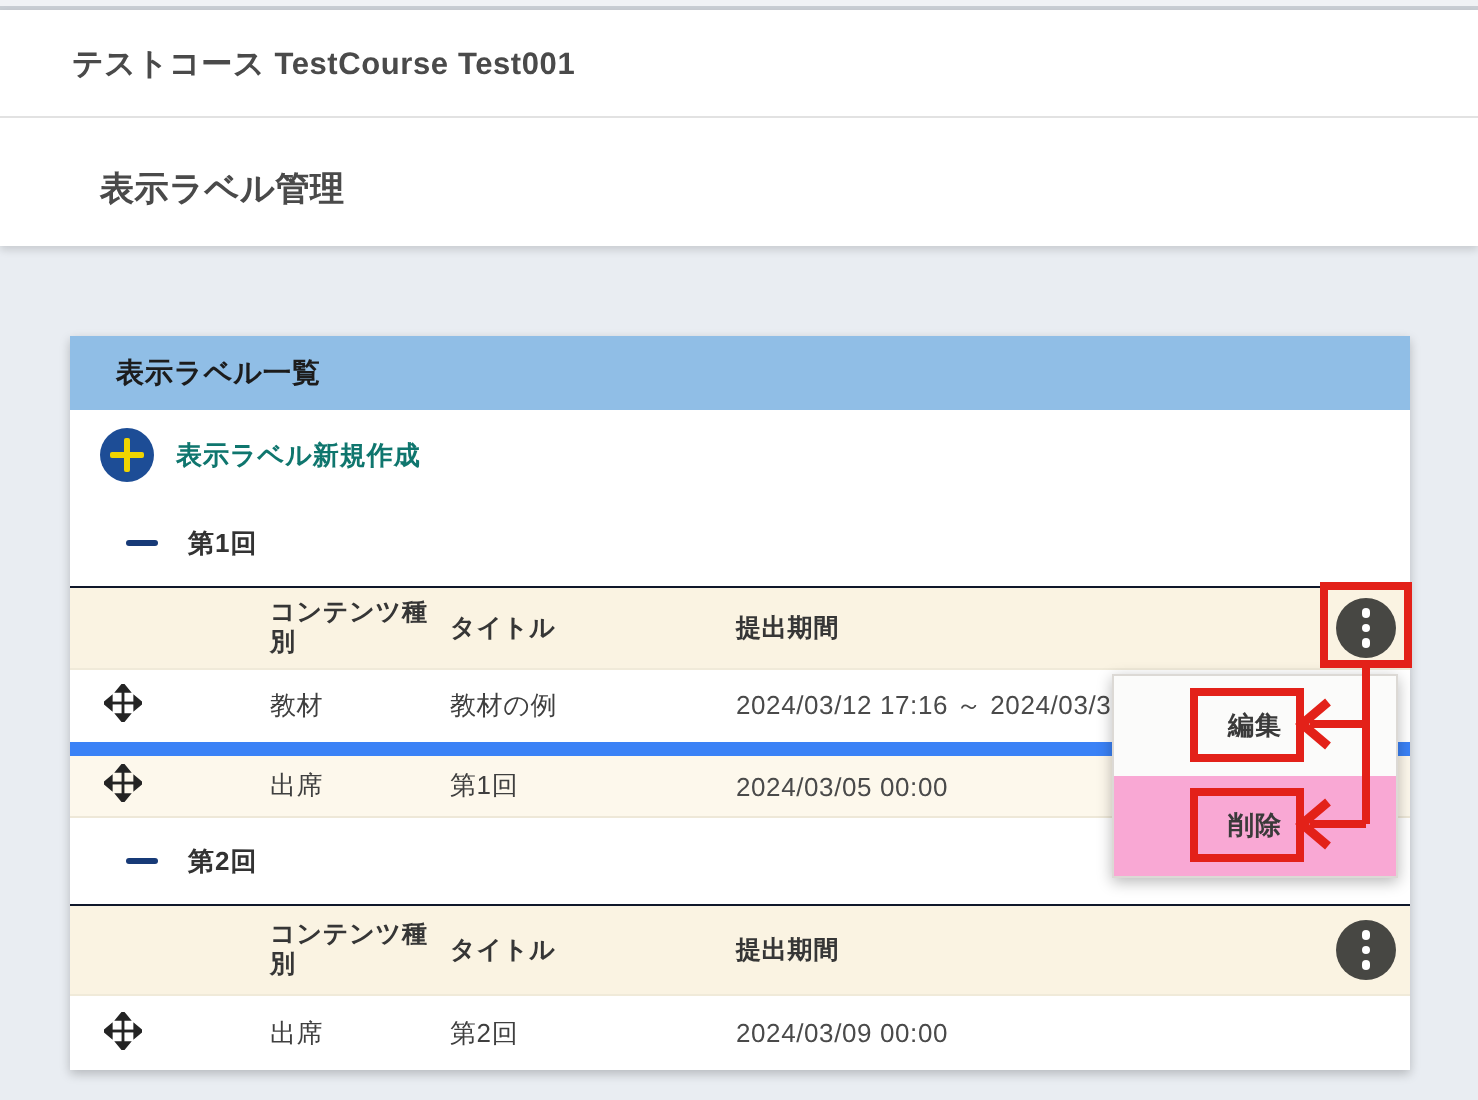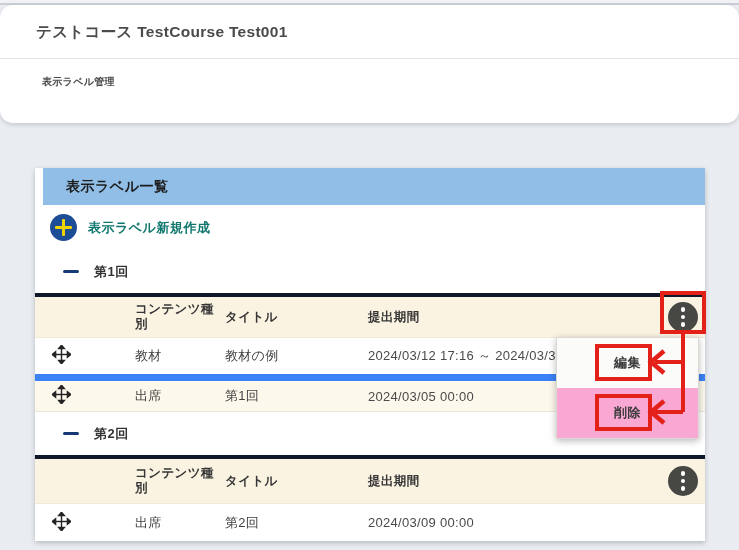--- a/index.html
+++ b/index.html
@@ -2,43 +2,43 @@
 <html><head>
 <meta charset="utf-8">
 <style>
   html,body{margin:0;padding:0;background:#e9edf2;}
   .page{position:relative;width:739px;height:550px;overflow:hidden;
         font-family:"Liberation Sans","DejaVu Sans",sans-serif;color:#3d3d3d;background:#e9edf2;}
 
   
   .top-strip{height:3px;background:#f0f2f5;}
   .top-line{height:2px;background:#c9ced4;}
-  .top-header{background:#fff;height:118px;box-shadow:0 2px 4px rgba(0,0,0,.14);position:relative;z-index:1;border-radius:13px;}
+  .top-header{background:#fff;height:118px;box-shadow:0 2px 4px rgba(0,0,0,.14);position:relative;z-index:1;}
   .course-title{margin:0;padding:17px 0 0 36px;font-size:15.5px;font-weight:bold;color:#4a4a4a;letter-spacing:.3px;}
   .top-divider{height:1px;background:#e2e2e2;margin-top:15px;}
-  .page-title{margin:0;padding:16px 0 0 42px;font-size:10px;font-weight:bold;color:#4a4a4a;letter-spacing:.3px;}
+  .page-title{margin:8px;padding:16px 0 0 42px;font-size:17px;font-weight:bold;color:#4a4a4a;letter-spacing:.3px;}
 
   
   .panel{position:absolute;left:35px;top:168px;width:670px;background:#fff;
          box-shadow:0 2px 5px rgba(0,0,0,.22);z-index:2;}
   .panel-header{height:37px;background:#90bee6;display:flex;align-items:center;padding-left:23px;
-                font-size:14px;font-weight:bold;color:#1c1c1c;letter-spacing:.5px;margin-left:8px;}
+                font-size:14px;font-weight:bold;color:#1c1c1c;letter-spacing:.5px;}
   .create-row{height:45px;display:flex;align-items:center;padding-left:15px;}
   .plus-icon{position:relative;width:27px;height:27px;border-radius:50%;background:#1d4d96;display:inline-block;flex:none;cursor:pointer;}
   .plus-icon i{position:absolute;background:#f0d400;border-radius:1px;}
   .plus-icon i.h{left:5px;top:12px;width:17px;height:3px;}
   .plus-icon i.v{left:12px;top:5px;width:3px;height:17px;}
   .create-link{margin-left:11px;font-size:13px;font-weight:bold;color:#0f766e;text-decoration:none;cursor:pointer;letter-spacing:.5px;}
 
   .section-row{height:43px;display:flex;align-items:center;cursor:pointer;}
   .minus-icon{display:inline-block;width:16px;height:3.5px;background:#173a77;border-radius:2px;margin-left:28px;flex:none;}
   .section-label{margin-left:15px;font-size:13px;font-weight:bold;color:#333;letter-spacing:.5px;}
 
   .grid{display:grid;grid-template-columns:100px 90px 143px auto 44px;align-items:center;}
-  .thead{background:#faf3e2;border-top:4px solid #0f172a;border-bottom:1px solid #f0ead9;
+  .thead{background:#faf3e2;border-top:1px solid #0f172a;border-bottom:1px solid #f0ead9;
          font-size:12.5px;font-weight:bold;color:#363636;line-height:1.2;letter-spacing:.4px;}
   .thead.h1{min-height:40px;}
   .thead.h2{min-height:44px;}
   .cell{padding-right:6px;}
   .kebab-wrap{display:flex;justify-content:center;}
   .kebab{width:30px;height:30px;border-radius:50%;background:#474743;display:flex;flex-direction:column;
          align-items:center;justify-content:center;gap:3px;cursor:pointer;}
   .kebab b{width:4.5px;height:4.5px;border-radius:50%;background:#fff;}
 
   .row{font-size:13px;color:#3f3f3f;border-bottom:7px solid #3b82f6;letter-spacing:.3px;}

